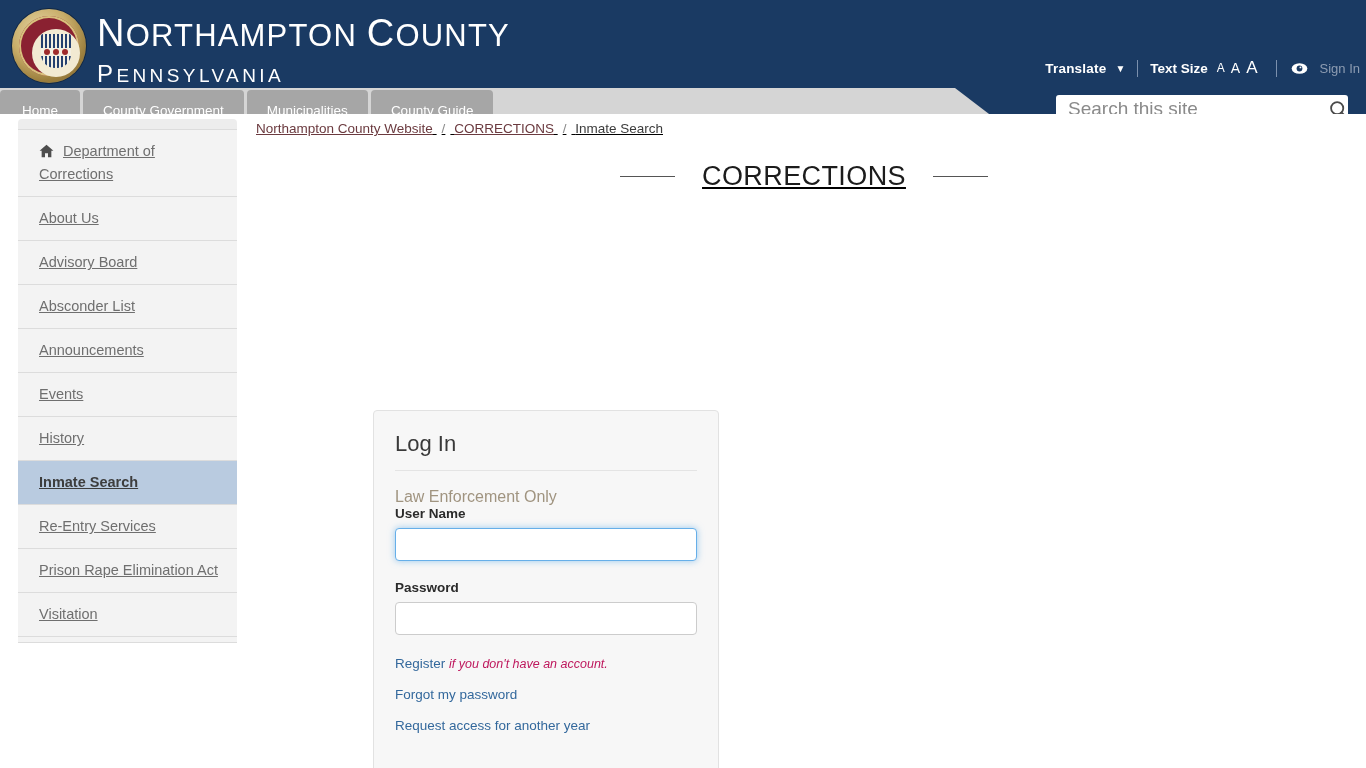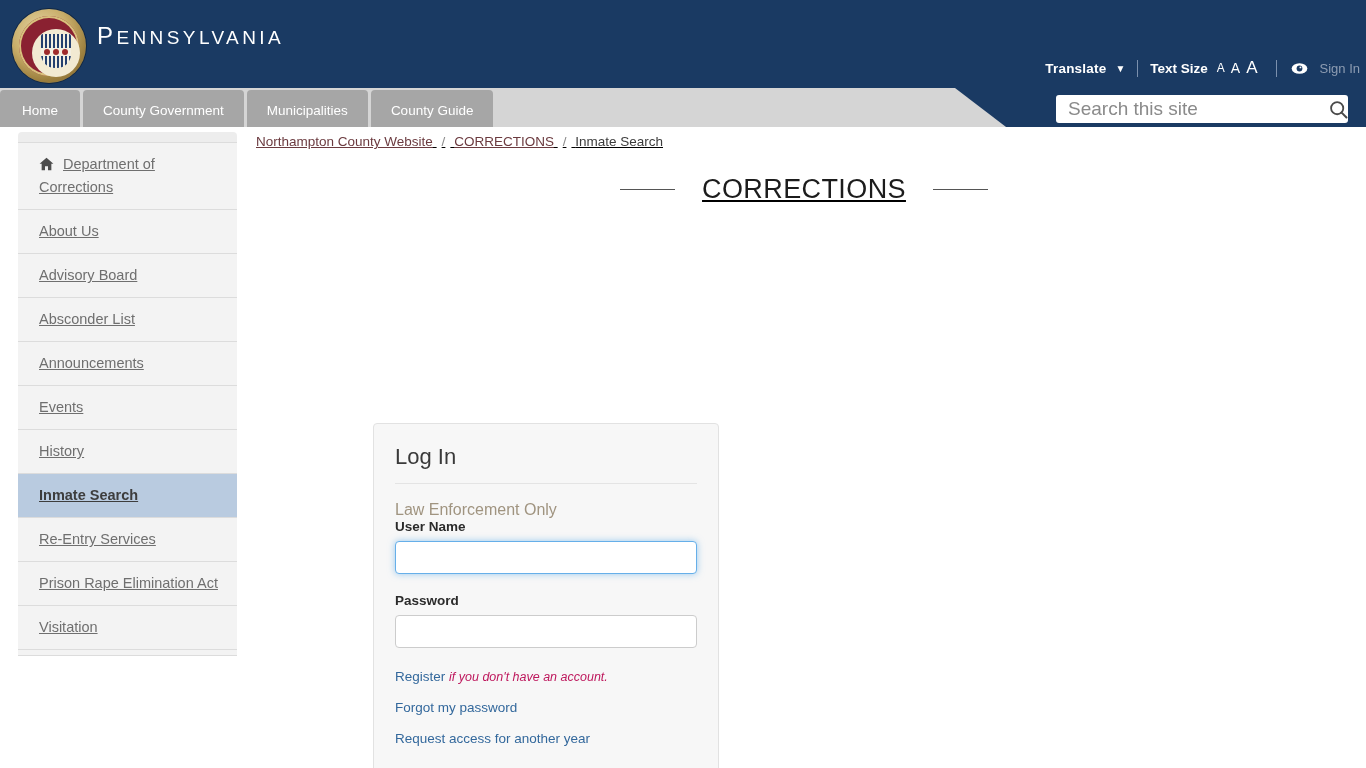--- a/index.html
+++ b/index.html
@@ -97,21 +97,21 @@
   .asize { color: #fff; margin-right: 6px; font-weight: 400; }
   .a1 { font-size: 12px; }
   .a2 { font-size: 14px; }
   .a3 { font-size: 17px; }
   .eye-icon { margin: 0 2px 0 2px; display: inline-flex; align-items: center; }
   .util-signin { color: #8d9cb2; font-size: 13px; margin-left: 10px; }
 
   
   .navbar {
     position: relative;
-    width: 1366px; height: 39px;
+    width: 1366px; height: 26px;
     background: #1a3a63;
     overflow: hidden;
   }
   .nav-gray {
     position: absolute; left: 0; top: 0;
     width: 1010px; height: 42px;
     background: #d5d5d5;
     clip-path: polygon(0 0, 955px 0, 1010px 42px, 0 42px);
   }
   .nav-tabs {
@@ -301,20 +301,23 @@
               <i></i>
               <i></i>
             </div>
           <div class="seal-stripes2"></div>
         </div>
       </div>
     </div>
   </div>
 
   <div class="brand">
+    <div class="brand-line1">
+      <span class="cap">N</span><span>ORTHAMPTON</span> <span class="cap">C</span><span>OUNTY</span>
+    </div>
     <div class="brand-line2">
       <span class="cap">P</span><span>ENNSYLVANIA</span>
     </div>
   </div>
 
   <div class="util-bar">
     <span class="util-translate">Translate</span>
     <span class="util-caret">▼</span>
     <span class="util-sep"></span>
     <span class="util-textsize">Text Size</span>

